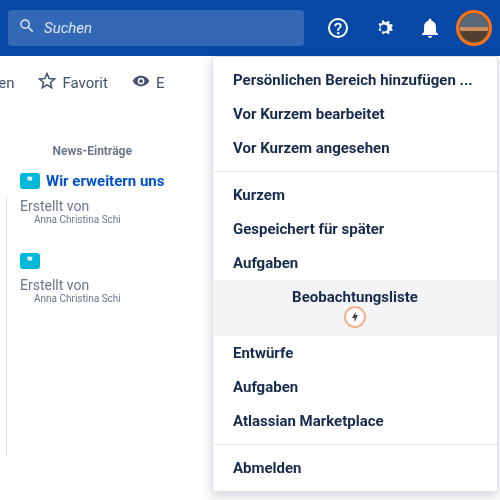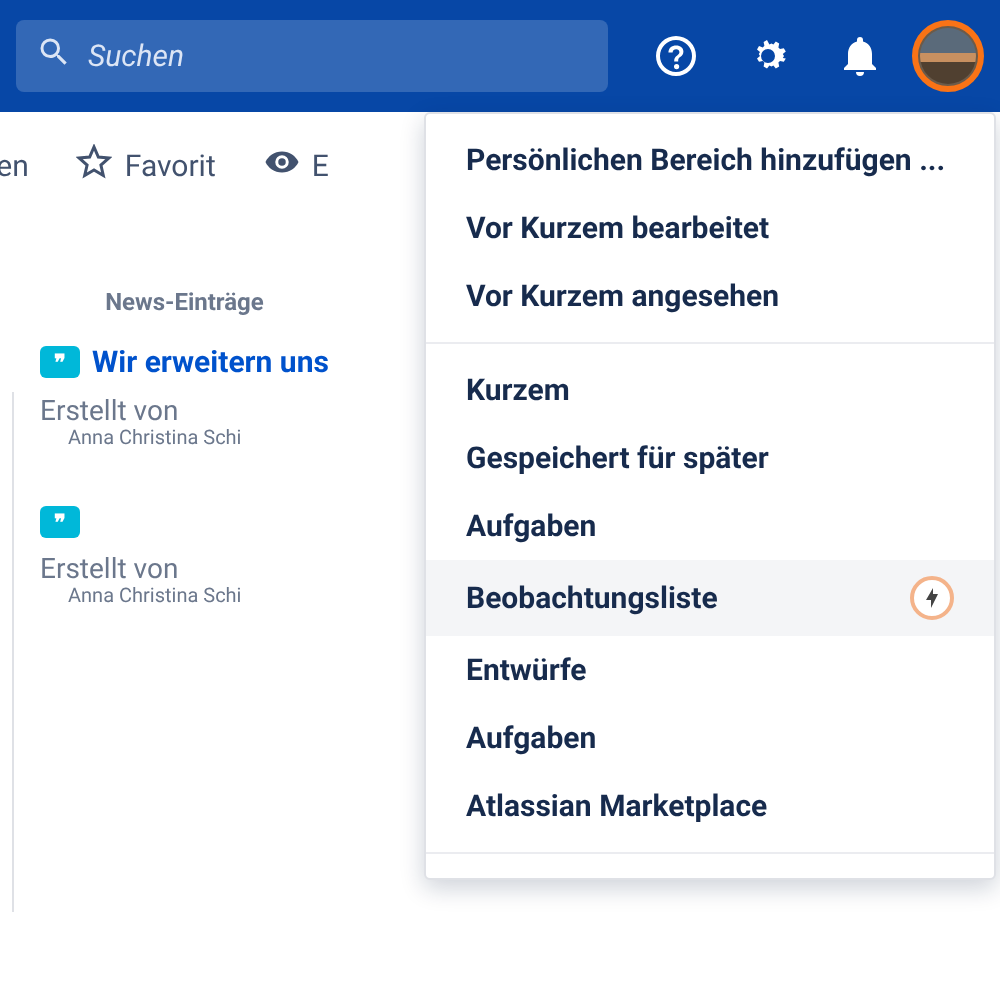--- a/index.html
+++ b/index.html
@@ -26,21 +26,21 @@
     .news-title .quote { background: #00b8d9; color: #fff; width: 20px; height: 16px; border-radius: 3px; display: inline-flex; align-items: center; justify-content: center; font-size: 11px; font-weight: bold; }
     .news-link { color: #0052cc; font-size: 15px; text-decoration: none; font-weight: bold; }
     .news-meta { color: #6b778c; font-size: 14px; margin-top: 8px; }
     .news-author { color: #6b778c; font-size: 10px; margin-left: 14px; }
     
     .content-box { border: 1px solid #dfe1e6; border-top: none; border-right: none; border-bottom: none; position: absolute; left: 46px; top: 140px; width: 1px; height: 260px; }
     
     .dropdown { position: absolute; top: 56px; right: 2px; width: 286px; background: #fff; border: 1px solid #dfe1e6; border-radius: 3px; box-shadow: 0 4px 12px rgba(9,30,66,0.2); padding: 6px 0; z-index: 100; }
     .dropdown hr { border: none; border-top: 1px solid #ebecf0; margin: 6px 0; }
     .dd-item { padding: 8px 20px; color: #172b4d; font-size: 15px; cursor: pointer; font-weight: bold; }
-    .dd-item.hl { background: #f4f5f7; display: flex; align-items: center; justify-content: space-between; }
+    .dd-item.hl { background: #f4f5f7; display: flex; align-items: center; justify-content: space-between; flex-direction: column; }
     
     .cursor-badge { width: 22px; height: 22px; border: 2px solid #f4b38a; border-radius: 50%; display: inline-flex; align-items: center; justify-content: center; background: #fff; }
     .cursor-badge svg { width: 12px; height: 12px; fill: #444; }
     
     .left-clip { position: absolute; left: -40px; top: 56px; }
   </style>
 </head>
 <body>
 
 <div class="topbar">
@@ -127,13 +127,14 @@
     <span class="cursor-badge">
       <svg viewBox="0 0 24 24">
           <path d="M13 2v6h5l-7 14v-8H6l7-12z"></path>
         </svg>
     </span>
   </div>
   <div class="dd-item">Entwürfe</div>
   <div class="dd-item">Aufgaben</div>
   <div class="dd-item">Atlassian Marketplace</div>
   <hr>
+  <div class="dd-item">Abmelden</div>
 </div>
 
 </body></html>

